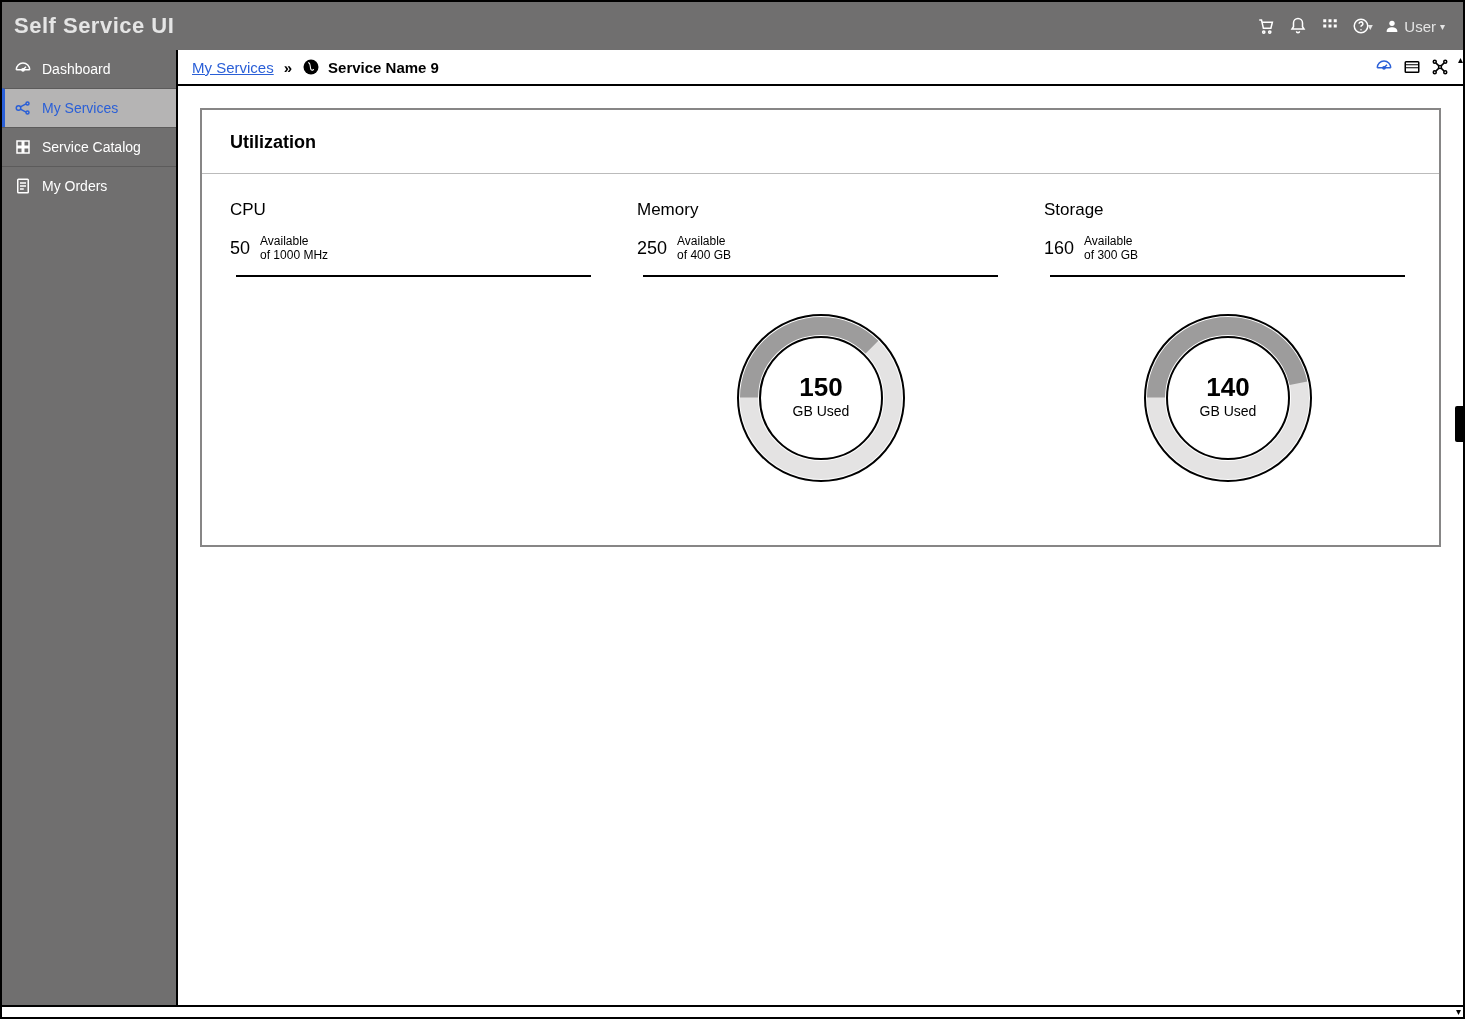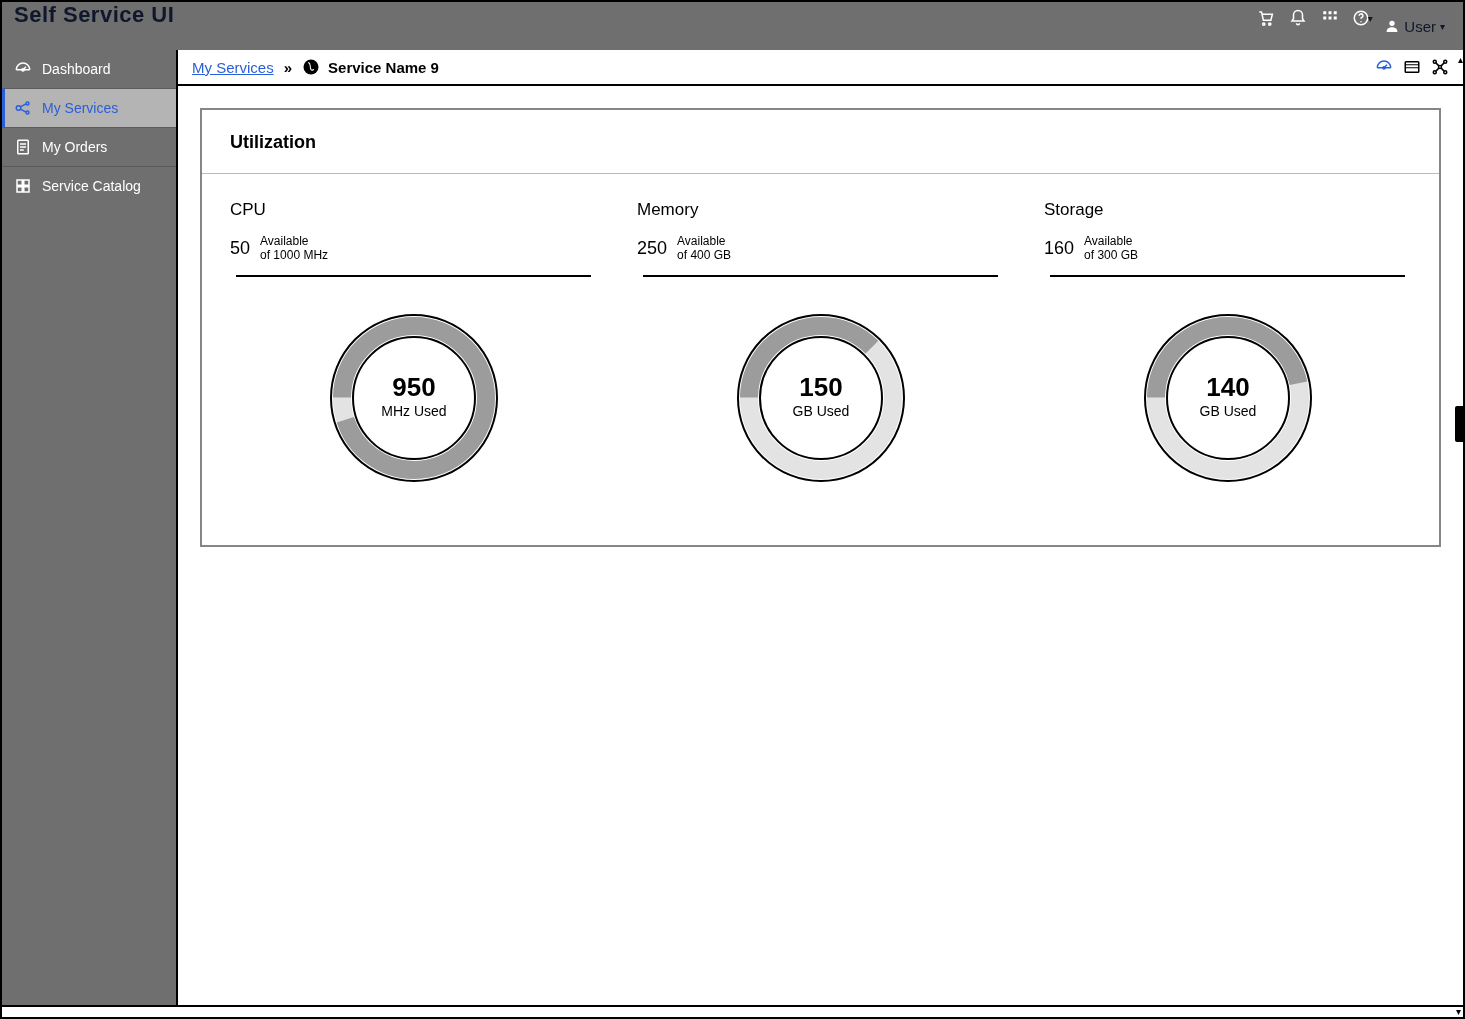--- a/index.html
+++ b/index.html
@@ -1,19 +1,19 @@
 <!DOCTYPE html>
 <html><head>
 <meta charset="utf-8">
 <style>
 * { margin: 0; padding: 0; box-sizing: border-box; font-family: "Segoe UI", Arial, sans-serif; }
 body { background: #fff; width: 1465px; height: 1019px; overflow: hidden; border: 2px solid #000; position: relative; }
 
 
-.topnav { background: #706f6f; height: 48px; display: flex; padding: 0 12px; color: #0f172a; }
+.topnav { background: #706f6f; height: 48px; display: flex; align-items: center; padding: 0 12px; color: #e5e5e5; }
 .topnav .title { font-size: 22px; font-weight: 600; letter-spacing: .5px; }
 .topnav .spacer { flex: 1; }
 .topnav .icon-btn { width: 32px; height: 32px; display: flex; align-items: center; justify-content: center; cursor: pointer; }
 .topnav .user-btn { display: flex; align-items: center; gap: 4px; font-size: 15px; cursor: pointer; padding: 0 6px; }
 
 
 .app-body { display: flex; height: calc(1019px - 48px - 4px); }
 .sidebar { width: 174px; background: #706f6f; display: flex; flex-direction: column; }
 .main { flex: 1; background: #fff; display: flex; flex-direction: column; border-left: 2px solid #000; position: relative; }
 
@@ -117,33 +117,33 @@
       <svg viewBox="0 0 24 24" fill="none" stroke="currentColor" stroke-width="2">
           <circle cx="6" cy="12" r="3"></circle>
           <circle cx="18" cy="6" r="2"></circle>
           <circle cx="18" cy="18" r="2"></circle>
           <path d="M8.5 10.5L16 6.5M8.5 13.5L16 17.5"></path>
         </svg>
       <span>My Services</span>
     </div>
     <div class="sidebar-item">
       <svg viewBox="0 0 24 24" fill="none" stroke="currentColor" stroke-width="2">
-          <rect x="5" y="3" width="14" height="18" rx="1"></rect>
-          <path d="M8 8h8M8 12h8M8 16h5"></path>
-        </svg>
-      <span>My Orders</span>
-    </div>
-    <div class="sidebar-item">
-      <svg viewBox="0 0 24 24" fill="none" stroke="currentColor" stroke-width="2">
           <rect x="4" y="4" width="7" height="7"></rect>
           <rect x="13" y="4" width="7" height="7"></rect>
           <rect x="4" y="13" width="7" height="7"></rect>
           <rect x="13" y="13" width="7" height="7"></rect>
         </svg>
       <span>Service Catalog</span>
+    </div>
+    <div class="sidebar-item">
+      <svg viewBox="0 0 24 24" fill="none" stroke="currentColor" stroke-width="2">
+          <rect x="5" y="3" width="14" height="18" rx="1"></rect>
+          <path d="M8 8h8M8 12h8M8 16h5"></path>
+        </svg>
+      <span>My Orders</span>
     </div>
   </div>
 
   <div class="main">
     <div class="crumb-bar">
       <span class="link">My Services</span>
       <span class="sep">»</span>
       <svg class="service-icon" viewBox="0 0 24 24" fill="#000">
           <circle cx="12" cy="12" r="10" fill="#000"></circle>
           <path d="M8 7c1.3 0 1.6.8 2 2.4.5 2 .6 4.2 1 5.6.3 1 1 2 2.5 2 1.8 0 2.5-1.2 2.5-2.5h-1.5c0 .6-.3 1-1 1-.9 0-1.1-.8-1.4-2.2-.5-2.4-.6-4.4-1.2-6C10.4 6 9.5 5.5 8 5.5V7z" fill="#fff"></path>
@@ -176,30 +176,20 @@
         <div class="panel-title">Utilization</div>
         <hr class="panel-hr">
         <div class="metrics" id="metrics-row">
             <div class="metric">
     <h3>CPU</h3>
     <div class="avail-row">
       <span class="big">50</span>
       <span class="small">Available<br>of 1000 MHz</span>
     </div>
     <div class="divider"></div>
-    <div class="donut-wrap">
-                <svg class="donut" viewBox="0 0 190 190">
-    <circle cx="95" cy="95" r="83" fill="none" stroke="#000" stroke-width="2"></circle>
-    <circle cx="95" cy="95" r="61" fill="none" stroke="#000" stroke-width="2"></circle>
-    <circle cx="95" cy="95" r="72" fill="none" stroke="#e4e3e3" stroke-width="18"></circle>
-    <circle cx="95" cy="95" r="72" fill="none" stroke="#9d9c9c" stroke-width="18" stroke-dasharray="429.7698750110837 22.619467105846525" stroke-dashoffset="113.09733552923255" transform="rotate(-90 95 95)" stroke-linecap="butt"></circle>
-    <text x="95" y="93" text-anchor="middle" font-size="26" font-weight="600" class="val">950</text>
-    <text x="95" y="113" text-anchor="middle" font-size="14" class="lbl">MHz Used</text>
-  </svg>
-              </div>
             </div>
             <div class="metric">
     <h3>Memory</h3>
     <div class="avail-row">
       <span class="big">250</span>
       <span class="small">Available<br>of 400 GB</span>
     </div>
     <div class="divider"></div>
     <div class="donut-wrap">
                 <svg class="donut" viewBox="0 0 190 190">

